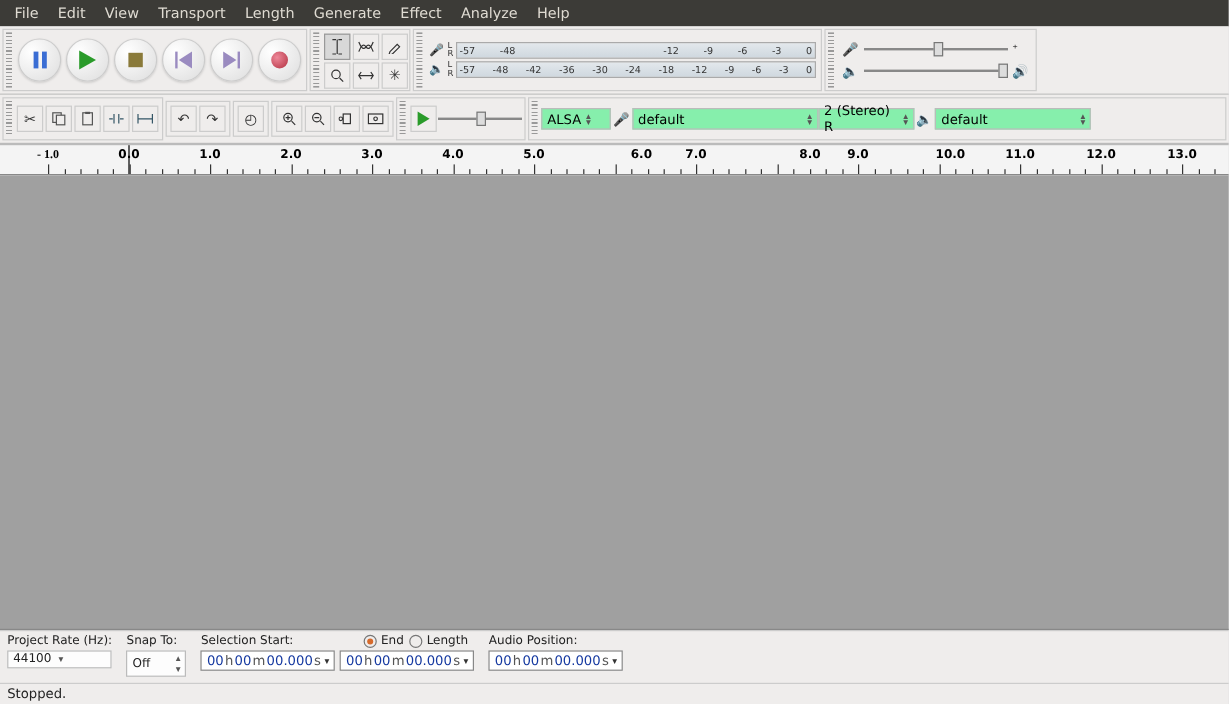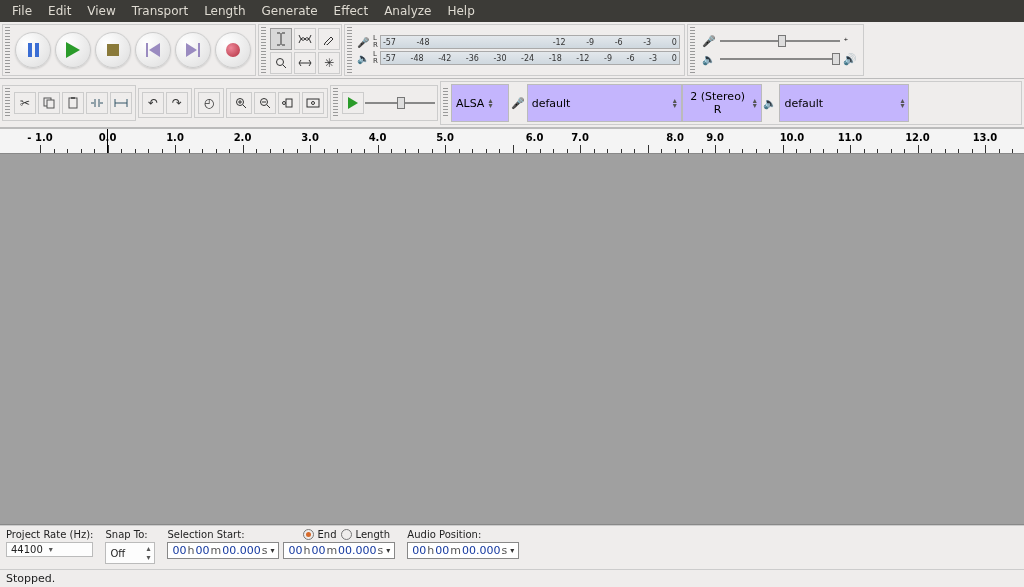--- a/index.html
+++ b/index.html
@@ -41,21 +41,21 @@
 .meter .overlay{position:absolute;inset:0;display:flex;align-items:center;justify-content:center;font-size:9px;color:#222;background:rgba(255,255,255,.35);}
 
 
 .sliderrow{display:flex;align-items:center;gap:4px;padding:0 4px;}
 .slider{position:relative;width:120px;height:14px;}
 .slider .track{position:absolute;top:6px;left:0;right:0;height:2px;background:#888;}
 .slider .thumb{position:absolute;top:1px;width:8px;height:12px;background:#ddd;border:1px solid #777;}
 
 
 .row2{display:flex;align-items:center;flex-wrap:wrap;gap:2px;}
-.sel-combo{height:38px;border:1px solid #bbb;background:#c4b5fd;display:flex;align-items:center;padding:0 4px;font-size:11px;gap:4px;cursor:pointer;text-align:center;}
+.sel-combo{height:18px;border:1px solid #bbb;background:#86efac;display:flex;align-items:center;padding:0 4px;font-size:11px;gap:4px;cursor:pointer;}
 .sel-combo .arr{font-size:8px;color:#555;display:flex;flex-direction:column;line-height:5px;}
 
 
 .ruler{height:26px;background:#f4f4f4;border-top:1px solid #bbb;border-bottom:1px solid #888;position:relative;font-size:10px;color:#000;}
 .ruler .tick{position:absolute;bottom:0;width:1px;height:8px;background:#333;}
 .ruler .ticklab{position:absolute;bottom:10px;transform:translateX(-50%);font-weight:bold;}
 .ruler .zeroline{position:absolute;bottom:0;top:0;width:1px;background:#000;}
 
 
 .canvas{flex:1;background:#a0a0a0;border-bottom:1px solid #888;}
@@ -324,21 +324,21 @@
     <div class="sel-combo" style="width:130px;">
         <span>default</span>
         <span class="arr" style="margin-left:auto;">▴<br>▾</span>
       </div>
   </div>
 </div>
 
 <div class="ruler" id="ruler">
   <div class="zeroline" style="left:107px"></div>
 <div class="tick" style="left: 40px;"></div>
-    <div class="ticklab" style="left: 40px;">- 1.0</div>
+    <div class="ticklab" style="left: 40px; font-family: Liberation Serif, serif;">- 1.0</div>
     <div class="tick" style="left: 53.5px; height: 4px;"></div>
     <div class="tick" style="left: 67px; height: 4px;"></div>
     <div class="tick" style="left: 80.5px; height: 4px;"></div>
     <div class="tick" style="left: 94px; height: 4px;"></div>
     <div class="tick" style="left: 107.5px;"></div>
     <div class="ticklab" style="left: 107.5px;">0.0</div>
     <div class="tick" style="left: 121px; height: 4px;"></div>
     <div class="tick" style="left: 134.5px; height: 4px;"></div>
     <div class="tick" style="left: 148px; height: 4px;"></div>
     <div class="tick" style="left: 161.5px; height: 4px;"></div>

